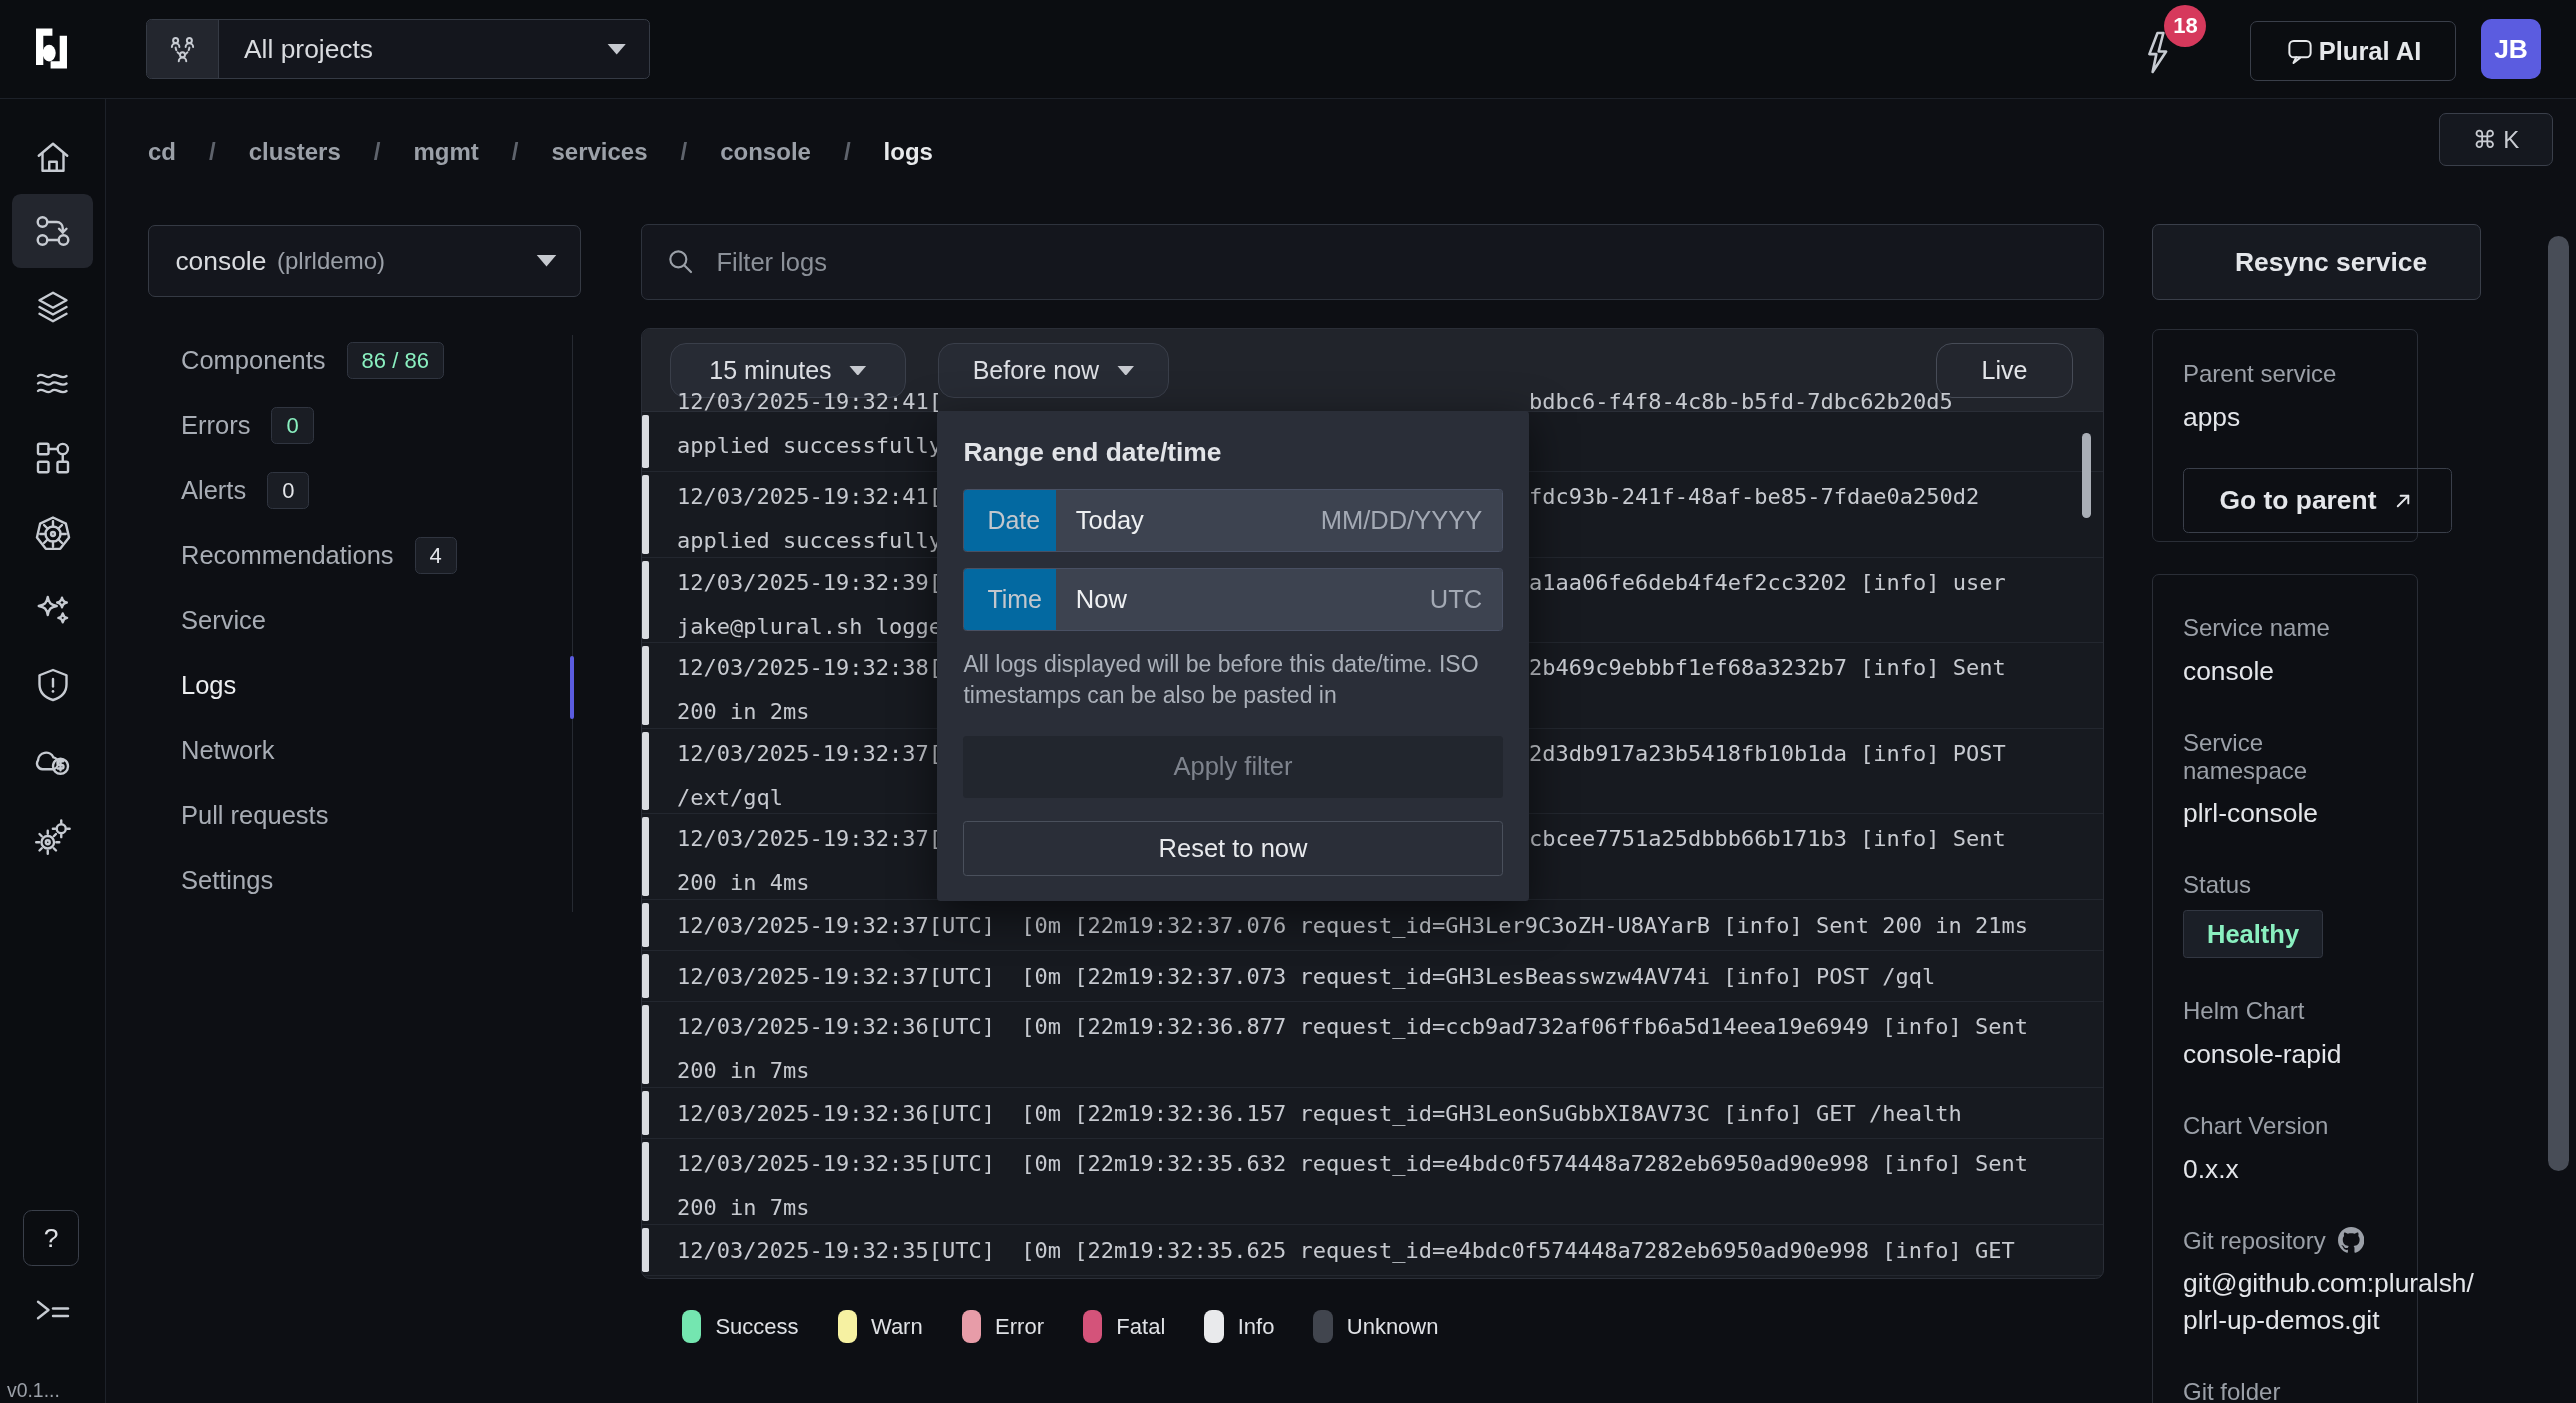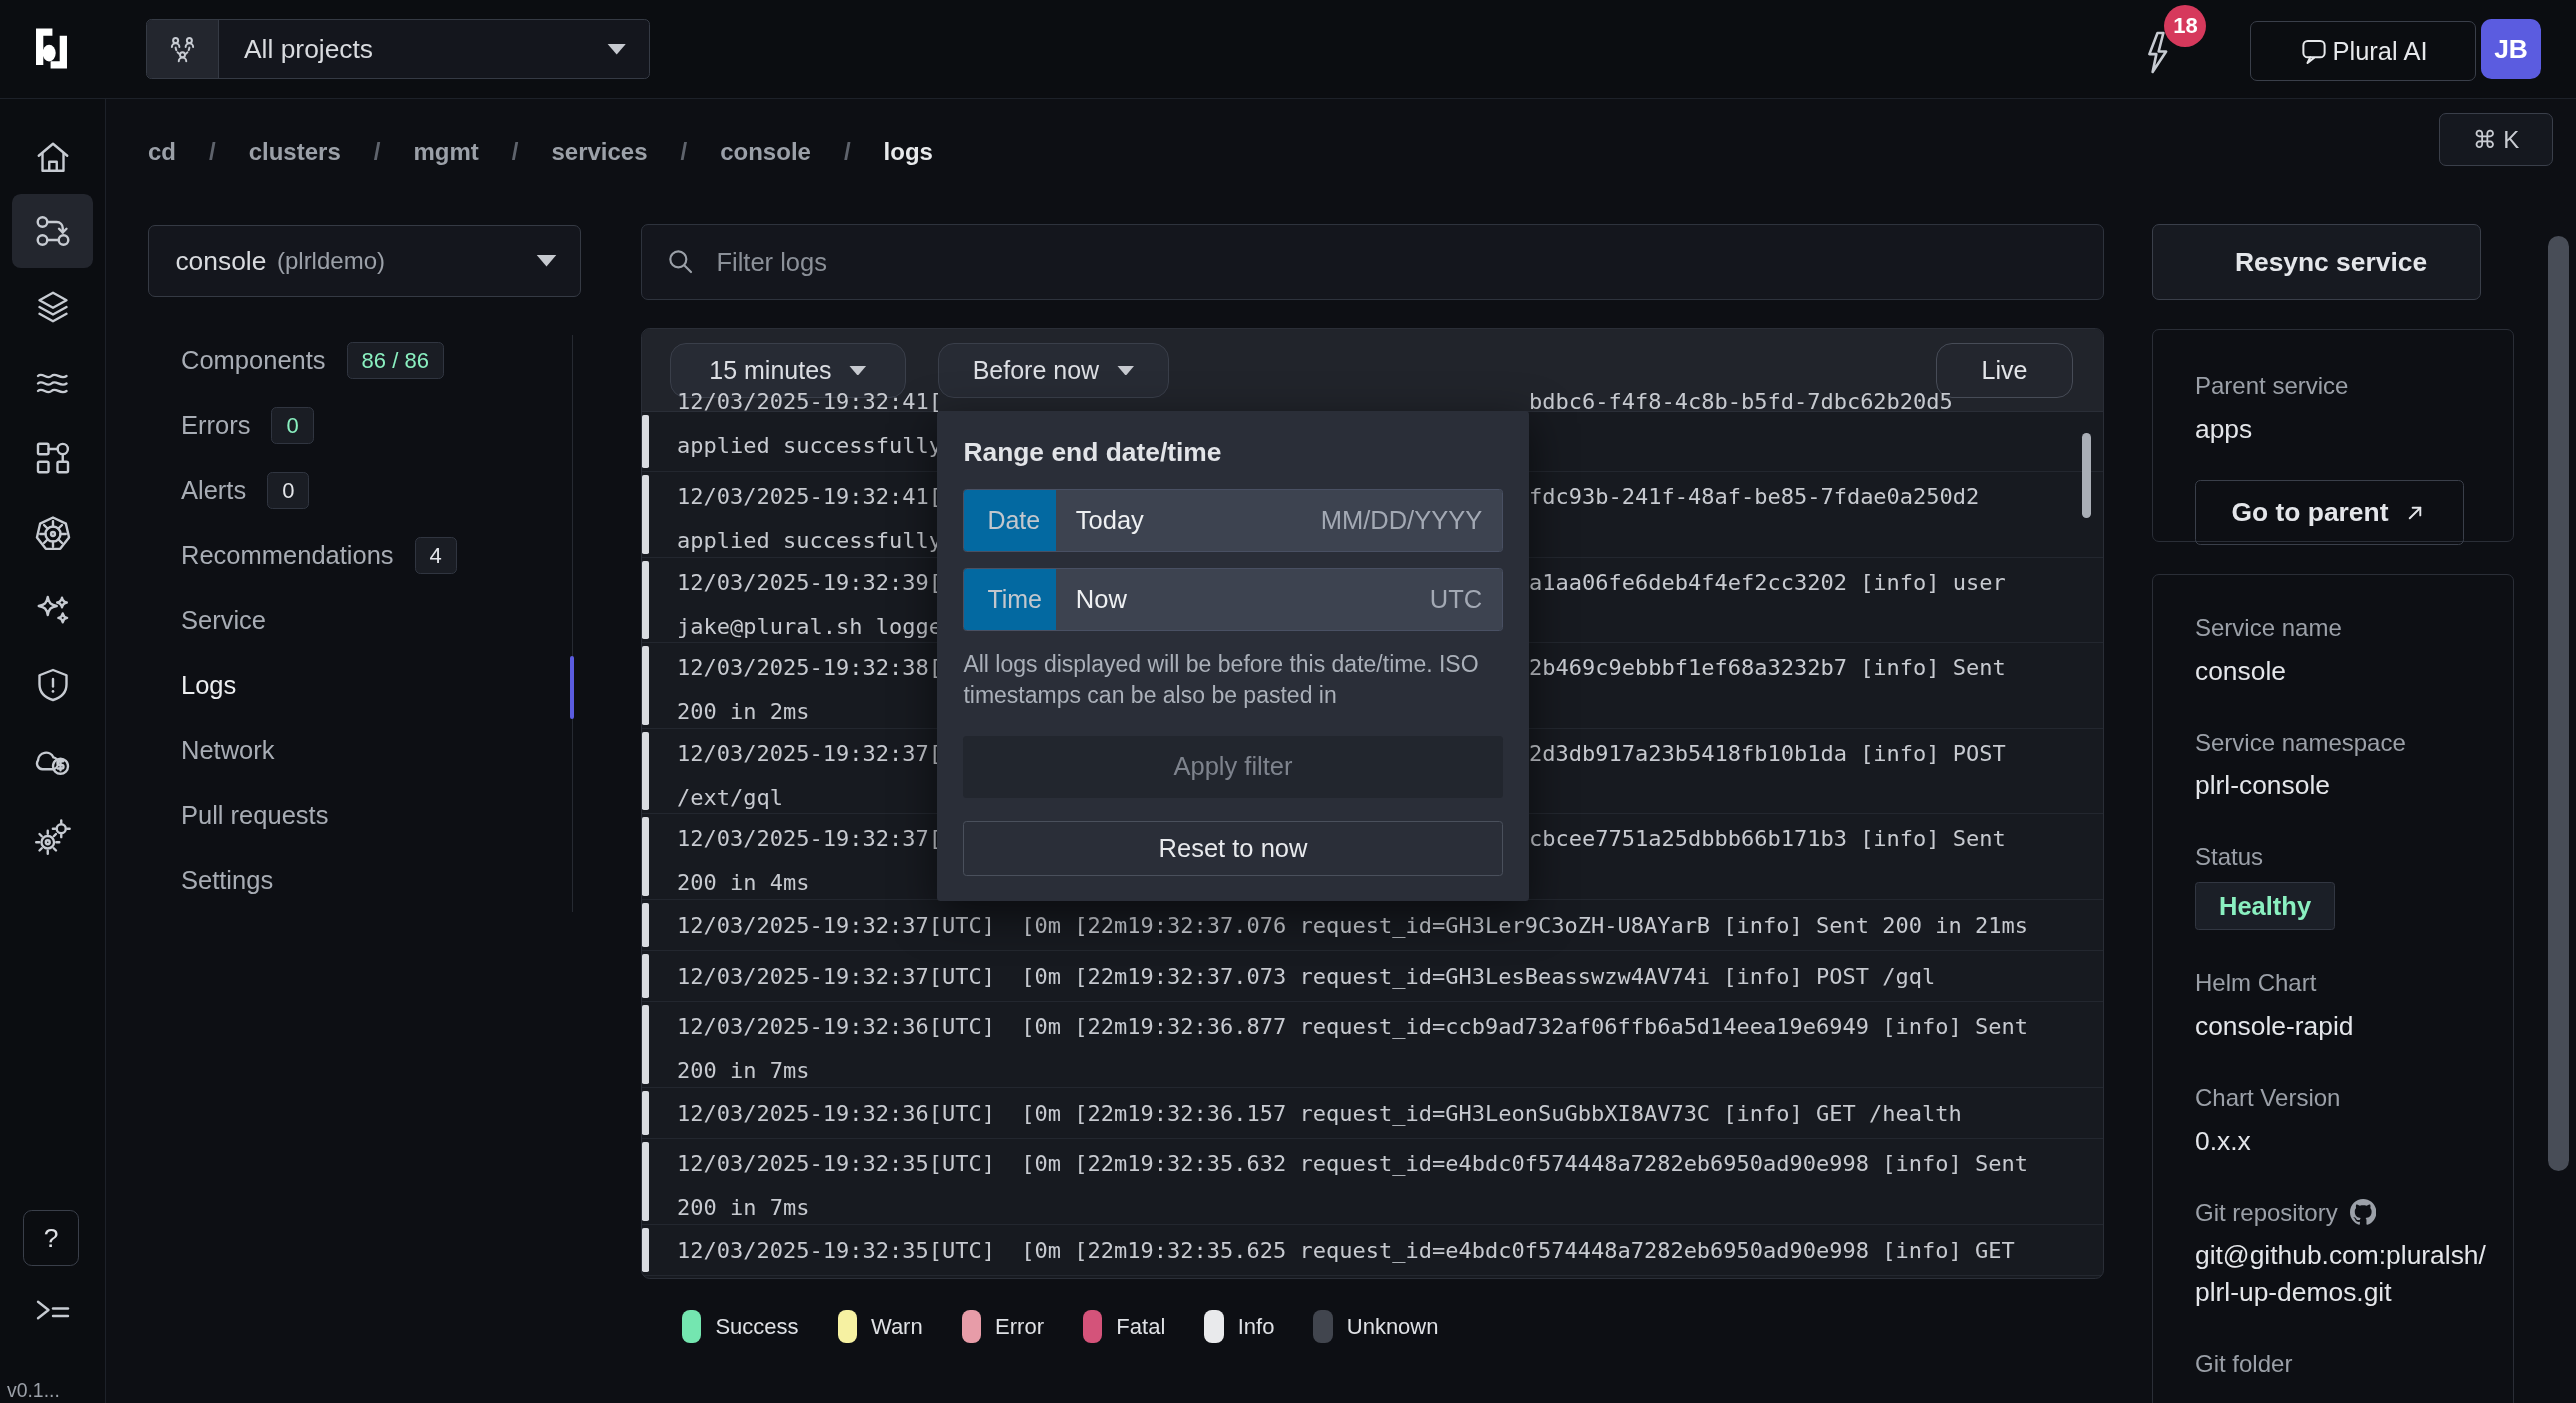--- a/index.html
+++ b/index.html
@@ -13,22 +13,22 @@
   .topbar{position:absolute;left:0;top:0;width:2576px;height:99px;background:#0b0d11;border-bottom:0.9px solid #1d2129;z-index:30;}
   .logo{position:absolute;left:26.4px;top:23px;width:51px;height:51px;}
   .project-select{position:absolute;left:146px;top:19.4px;width:504px;height:60px;border:0.9px solid #353a44;border-radius:5.3px;background:#14161d;display:flex;align-items:center;cursor:pointer;}
   .ps-iconcell{width:72px;height:100%;border-right:0.9px solid #353a44;background:#23262e;border-radius:4.4px 0 0 4.4px;display:flex;align-items:center;justify-content:center;}
   .ps-label{margin-left:25px;font-size:26.4px;color:#d9dbdf;}
   .chev{margin-left:auto;margin-right:23px;}
   .tri{fill:#c6c9cf;}
   .boltwrap{position:absolute;left:2138px;top:26.4px;width:70px;height:62px;}
   .notifbadge{position:absolute;left:26.4px;top:-21px;width:42px;height:42px;border-radius:50%;background:var(--danger);
               color:#fff;font-size:22px;font-weight:bold;display:flex;align-items:center;justify-content:center;}
-  .ai-btn{position:absolute;left:2250px;top:21px;width:226px;height:60px;border:0.9px solid #3a3f4a;border-radius:7px;
-          display:flex;align-items:center;justify-content:center;gap:4px;font-size:25.5px;font-weight:normal;color:#e6e8eb;cursor:pointer;}
+  .ai-btn{position:absolute;left:2250px;top:21px;width:206px;height:60px;border:0.9px solid #3a3f4a;border-radius:7px;
+          display:flex;align-items:center;justify-content:center;gap:4px;font-size:25.5px;font-weight:bold;color:#e6e8eb;cursor:pointer;}
   .avatar{position:absolute;left:2481px;top:19.4px;width:60px;height:60px;border-radius:10.6px;background:var(--accent);
           display:flex;align-items:center;justify-content:center;font-size:26.4px;font-weight:bold;color:#fff;cursor:pointer;}
 
   
   .crumbbar{position:absolute;left:106px;top:99px;width:2470px;height:81px;}
   .crumbs{position:absolute;left:42px;top:39px;display:flex;gap:33px;font-size:24px;color:#9ba0a8;align-items:center;font-weight:bold;}
   .crumbs .sep{color:#5e636c;}
   .crumbs .last{color:#e8eaec;}
   .kbd{position:absolute;right:23px;top:14px;width:114px;height:53px;border:0.9px solid #3a3f4a;border-radius:7px;background:#15181f;
        display:flex;align-items:center;justify-content:center;font-size:24px;color:#c9ccd2;gap:8.8px;}
@@ -98,21 +98,21 @@
   .f-val .phr{margin-left:auto;padding-right:19.4px;font-size:25.5px;color:#a3a9b4;}
   .pp-help{margin-top:17.6px;font-size:23px;color:#aab0b9;line-height:31px;}
   .pp-apply{margin-top:25px;height:62px;background:#22262e;border-radius:3.5px;display:flex;align-items:center;justify-content:center;
             font-size:25.5px;color:#7e838d;cursor:default;}
   .pp-reset{margin-top:23px;height:55px;border:0.9px solid #4a505c;border-radius:3.5px;display:flex;align-items:center;justify-content:center;
             font-size:25.5px;color:#e8eaed;cursor:pointer;}
 
   
   .resync{position:absolute;left:2152px;top:224px;width:329px;height:76px;background:#171a21;border:0.9px solid #3a3f4a;border-radius:7px;
           display:flex;align-items:center;justify-content:center;font-size:26.4px;font-weight:bold;color:#e4e6ea;cursor:pointer;padding-left:29px;}
-  .card{position:absolute;left:2152px;width:362px;border:0.9px solid #2a2e37;border-radius:7px;padding:42px;}
+  .card{position:absolute;left:2152px;width:266px;border:0.9px solid #2a2e37;border-radius:7px;padding:30px;}
   .card1{top:329px;height:213px;}
   .card2{top:574px;height:889px;padding-top:39px;}
   .flabel{font-size:24px;color:#9ba0a8;margin-bottom:10.6px;display:flex;align-items:center;gap:12.3px;}
   .fvalue{font-size:26.4px;color:#e4e6ea;line-height:37px;}
   .fblock{margin-bottom:39px;}
   .goto{margin-top:32px;width:269px;height:65px;border:0.9px solid #3a3f4a;border-radius:5.3px;display:flex;align-items:center;justify-content:center;
         gap:16px;font-size:26.4px;font-weight:bold;color:#e4e6ea;cursor:pointer;}
   .statusbadge{display:inline-block;border:0.9px solid #323742;background:#1b1f27;border-radius:3.5px;padding:8.8px 23px;
                font-size:25.5px;font-weight:bold;color:var(--green);}
   .page-thumb{position:absolute;left:2548px;top:236px;width:21px;height:935px;border-radius:10.6px;background:#484d57;cursor:pointer;}

